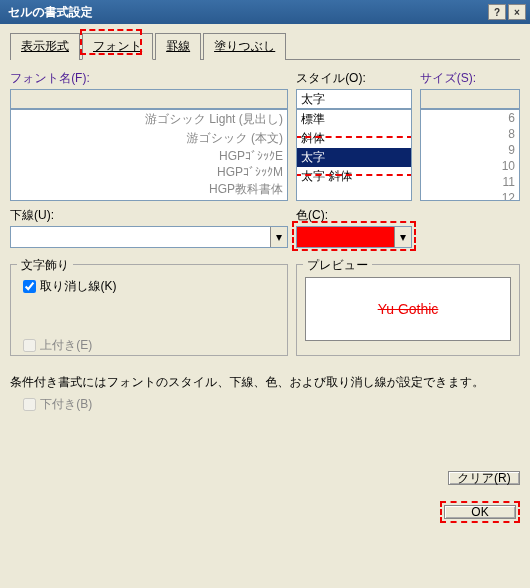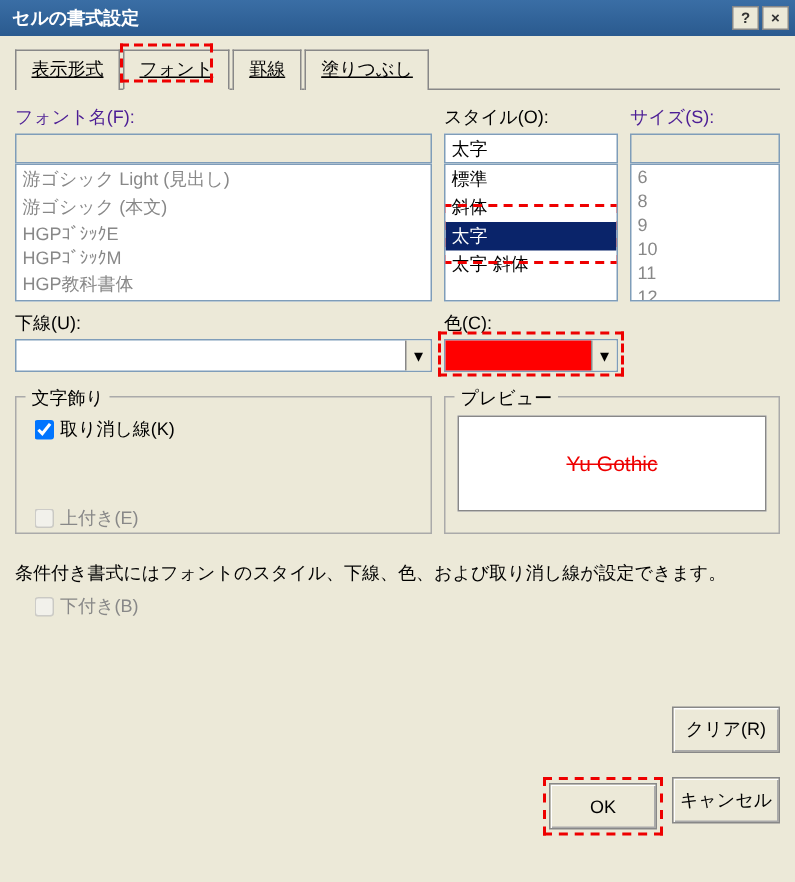--- a/index.html
+++ b/index.html
@@ -15,40 +15,40 @@
 .row { display: flex; gap: 8px; margin-bottom: 4px; }
 .col { display: flex; flex-direction: column; }
 .col.f { flex: 1; }
 .col.s { width: 116px; }
 .col.z { width: 100px; }
 .label { margin-bottom: 2px; }
 .label.disabled { color: #4c1d95; }
 input.text { height: 20px; border: 1px solid #7f9db9; padding: 2px 4px; background: #fff; }
 input.text[disabled] { background: #ece9d8; color: #888; }
 .listbox { border: 1px solid #7f9db9; background: #fff; height: 92px; overflow: hidden; }
-.listbox.disabled .item { color: #888; }
+.listbox.disabled .item { color: #888; text-align: right; }
 .listbox.size.disabled .item { color: #888; }
 .item { padding: 1px 4px; white-space: nowrap; }
 .item.sel { background: #0a246a; color: #fff; }
 .style-highlight { position: relative; }
 .style-highlight::after { content: ""; position: absolute; left: -2px; right: -2px; top: 26px; height: 36px; border: 2px dashed #e00; pointer-events: none; }
 .combo { position: relative; height: 22px; border: 1px solid #7f9db9; background: #fff; display: flex; align-items: center; }
 .combo .btn { width: 17px; height: 100%; background: #ece9d8; border-left: 1px solid #888; display: flex; align-items: center; justify-content: center; }
 .combo .val { flex: 1; padding: 0 4px; }
 .color-combo .val { background: #f00; height: 100%; }
 .fieldset { border: 1px solid #aaa; padding: 8px; margin-top: 6px; position: relative; }
 .fieldset .legend { position: absolute; top: -8px; left: 6px; background: #ece9d8; padding: 0 4px; }
 .check { display: flex; align-items: center; margin: 4px 0; }
 .check input { margin-right: 4px; }
 .check.disabled { color: #888; margin-top: 40px; }
 .preview { height: 64px; display: flex; align-items: center; justify-content: center; border: 1px solid #888; background: #fff; margin-top:4px;}
 .preview-text { color: #e00; font-weight: normal; font-size: 14px; text-decoration: line-through; }
 .hint { margin: 18px 0 80px; }
 .btnrow { display: flex; justify-content: flex-end; gap: 6px; margin-top: 8px; }
-.pushbtn { min-width: 72px; height: 31px; border: 1px solid #888; background: #ece9d8; display: flex; align-items: center; justify-content: center; cursor: pointer; box-shadow: inset 1px 1px #fff, inset -1px -1px #aaa; }
+.pushbtn { min-width: 72px; height: 14px; border: 1px solid #888; background: #ece9d8; display: flex; align-items: center; justify-content: center; cursor: pointer; box-shadow: inset 1px 1px #fff, inset -1px -1px #aaa; }
 .col-right-wrap { position: relative; }
 .color-hl { position: absolute; top: 14px; left: -4px; width: 124px; height: 30px; border: 2px dashed #e00; pointer-events: none; }
 .ok-hl { border: 2px dashed #e00; padding: 2px; }
 </style>
 </head>
 <body>
 
 <div class="titlebar">
   <span class="title">セルの書式設定</span>
   <div class="tbtn">?</div>
@@ -156,18 +156,15 @@
         <span>クリア(R)</span>
       </div>
   </div>
 
   <div class="btnrow" style="margin-top:16px">
     <span class="ok-hl">
       <div class="pushbtn">
           <span>OK</span>
         </div>
     </span>
-    <div class="pushbtn">
-        <span>キャンセル</span>
-      </div>
   </div>
 
 </div>
 
 </body></html>

